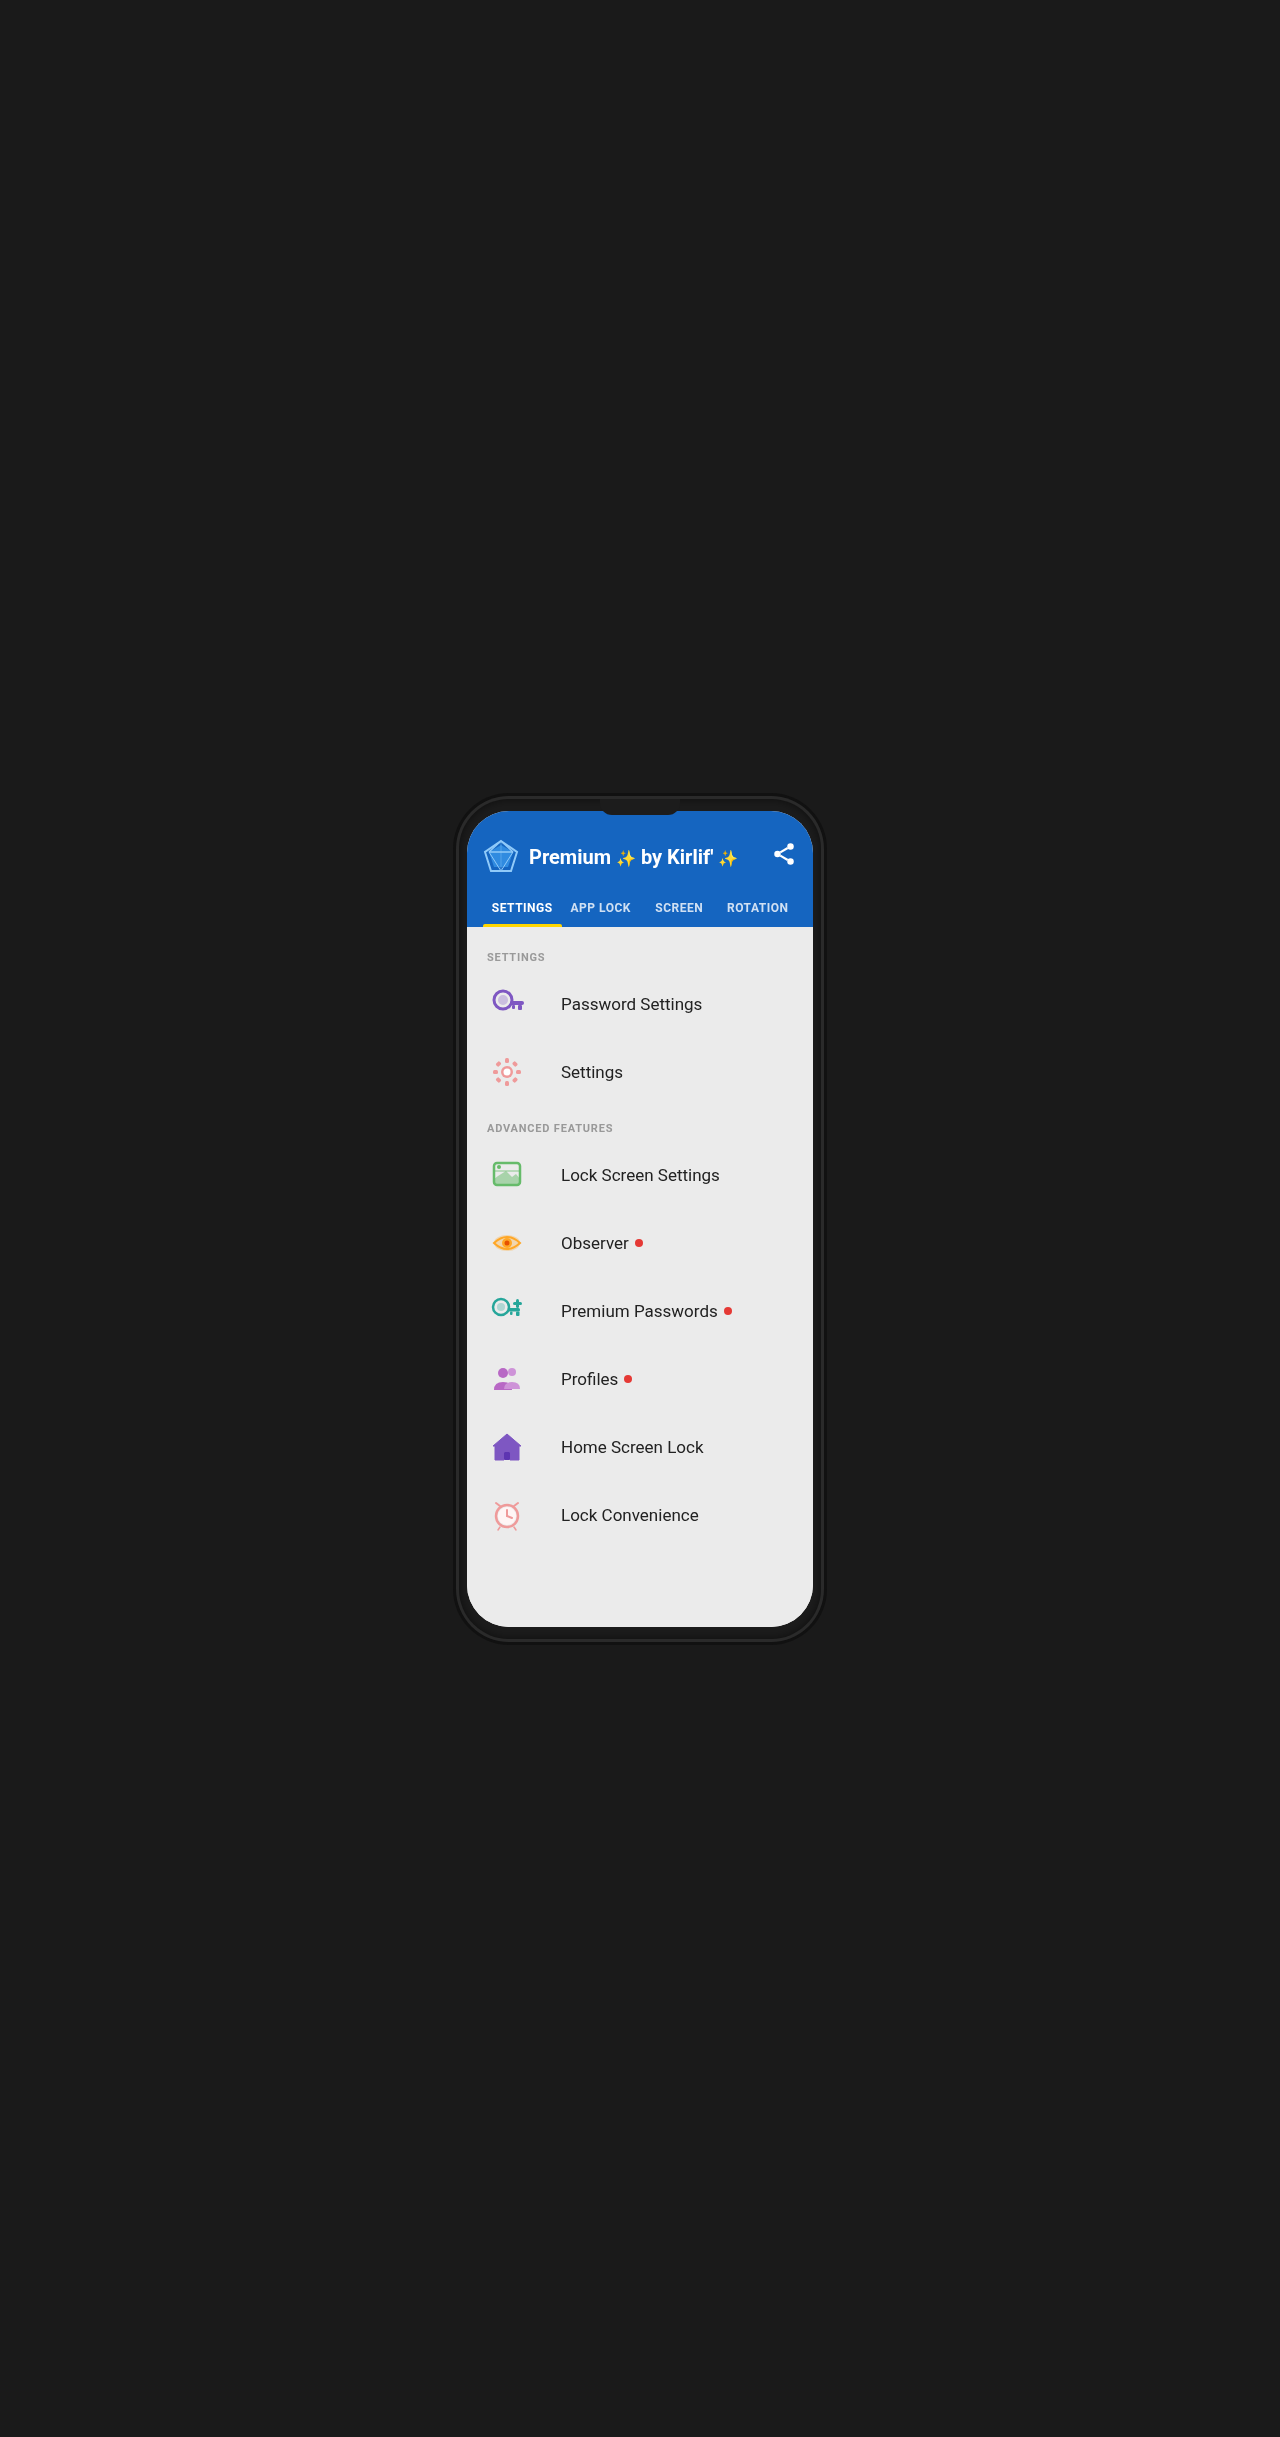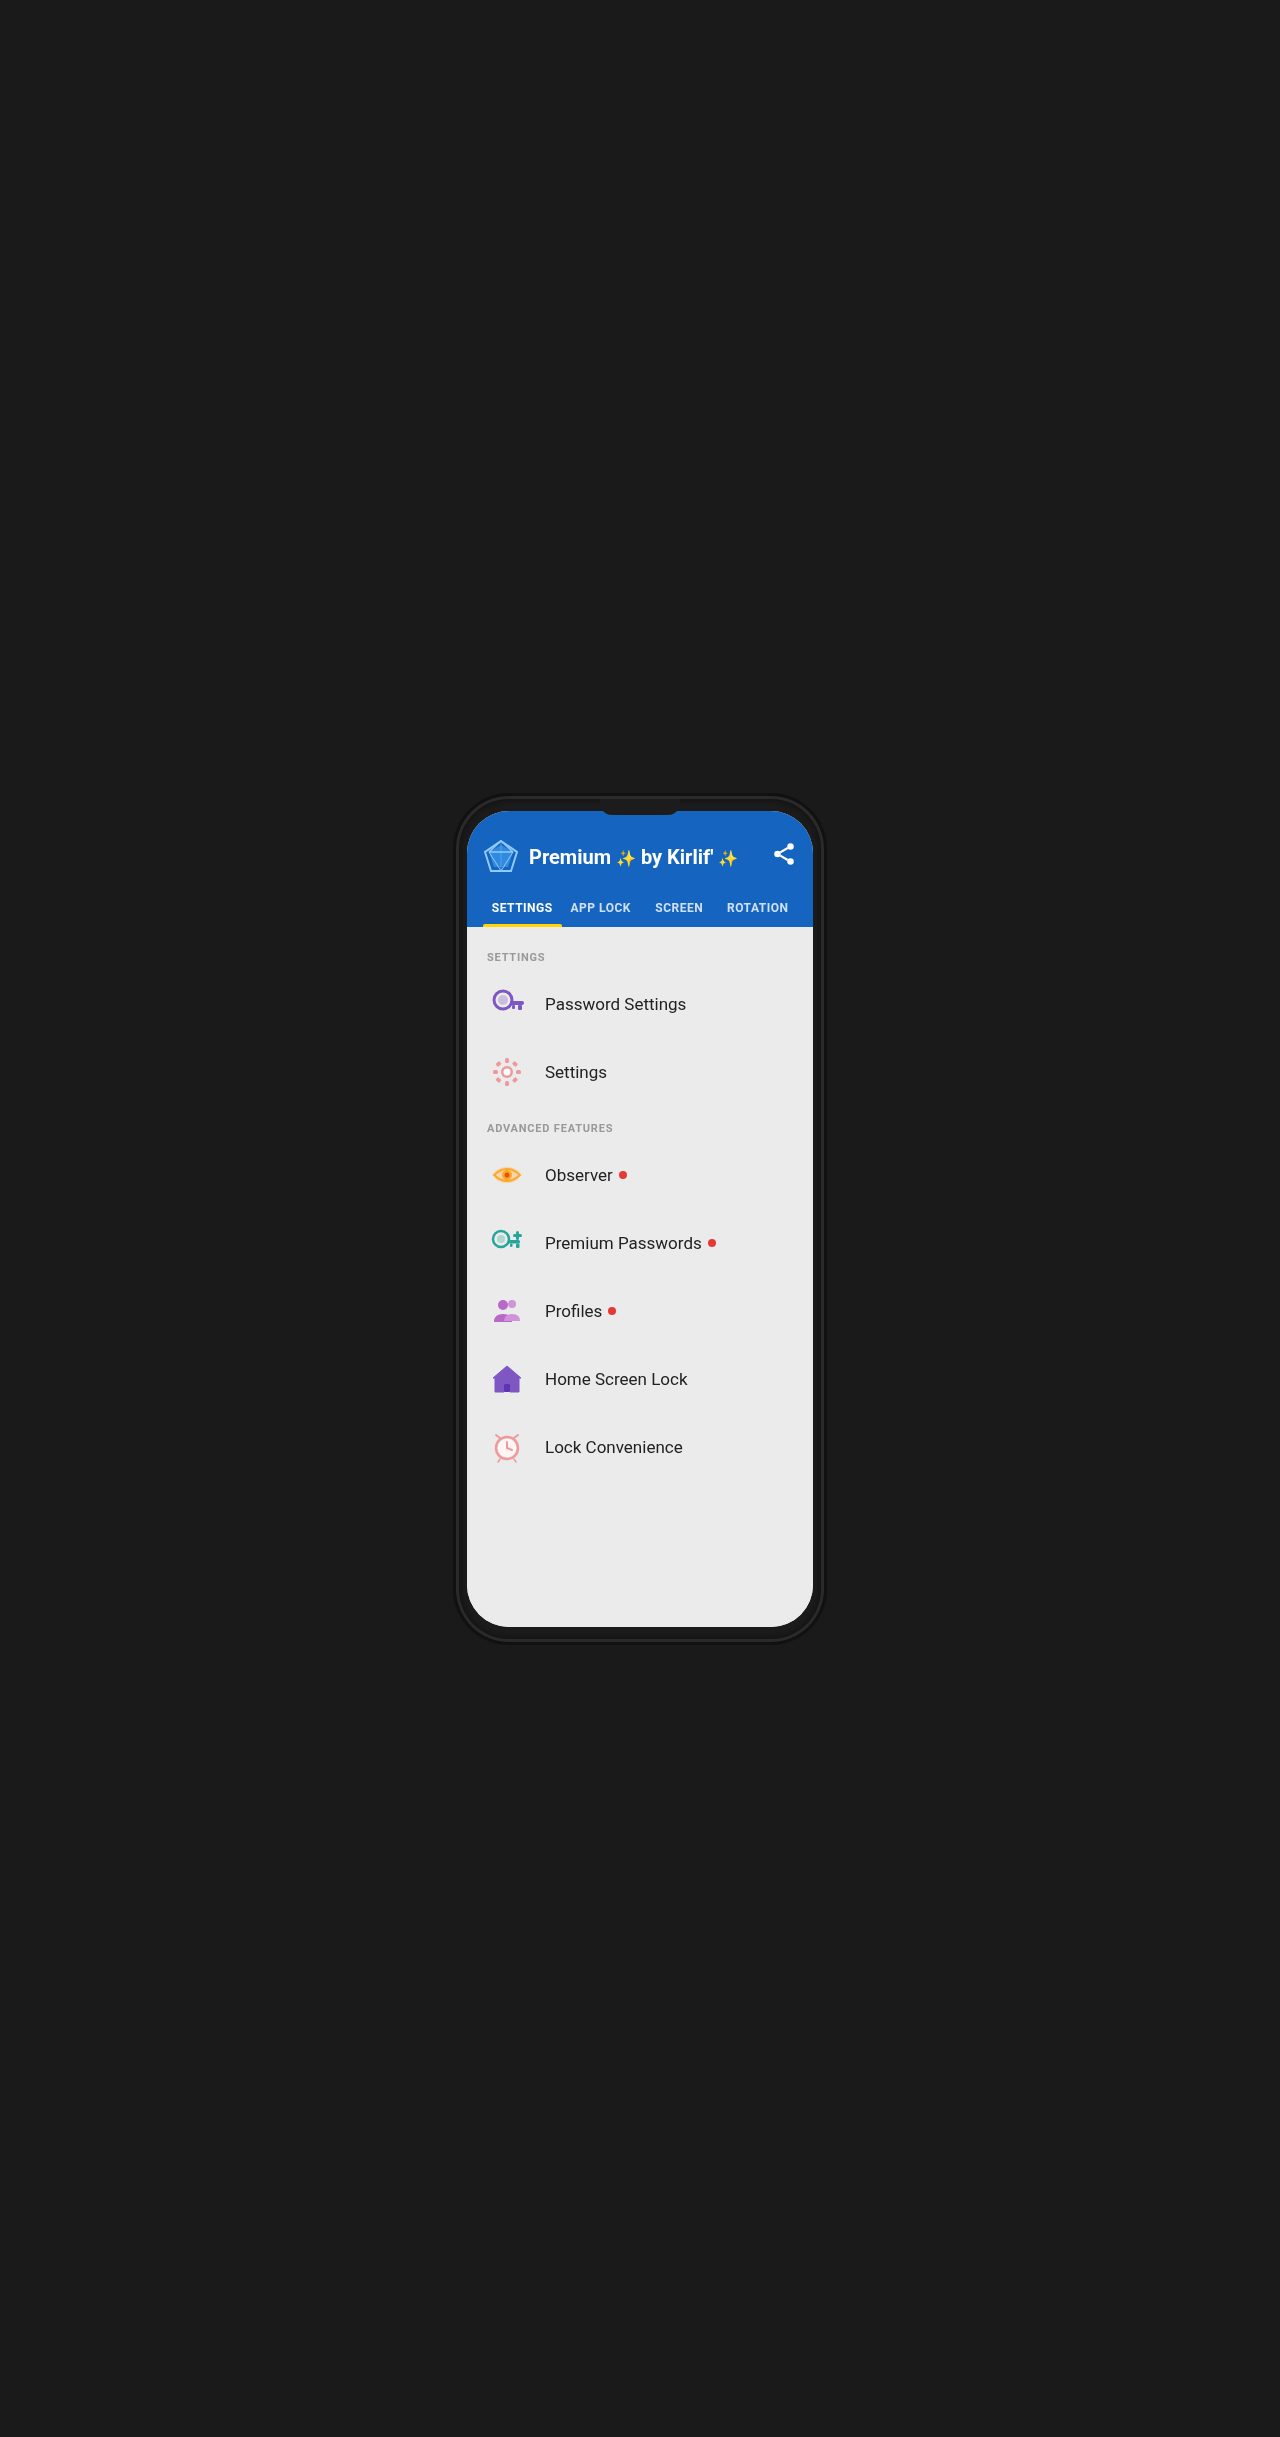--- a/index.html
+++ b/index.html
@@ -154,20 +154,21 @@
       display: flex;
       align-items: center;
       justify-content: center;
       flex-shrink: 0;
     }
 
     .menu-text-row {
       display: flex;
       align-items: center;
       gap: 6px;
+      margin-left: 16px;
     }
 
     .menu-label {
       font-size: 17px;
       color: #222;
       font-weight: 400;
     }
 
     .red-dot {
       width: 8px;
@@ -277,20 +278,33 @@
               </g>
             </svg>
           </div>
           <div class="menu-text-row">
             <span class="menu-label">Settings</span>
           </div>
         </div>
 
         <div class="section-label" style="margin-top:8px;">ADVANCED FEATURES</div>
 
+        <div class="menu-item">
+          <div class="menu-icon">
+            <svg width="34" height="34" viewBox="0 0 34 34">
+              <rect x="4" y="5" width="26" height="22" rx="3" fill="none" stroke="#66bb6a" stroke-width="2.5"></rect>
+              <line x1="4" y1="13" x2="30" y2="13" stroke="#66bb6a" stroke-width="1.5" opacity="0.5"></line>
+              <circle cx="9" cy="9" r="2" fill="#66bb6a"></circle>
+              <polygon points="8,18 16,13 22,19 26,16 30,21 30,27 4,27 4,21" fill="#66bb6a" opacity="0.5"></polygon>
+            </svg>
+          </div>
+          <div class="menu-text-row">
+            <span class="menu-label">Lock Screen Settings</span>
+          </div>
+        </div>
 
         <div class="menu-item">
           <div class="menu-icon">
             <svg width="34" height="34" viewBox="0 0 34 34">
               <ellipse cx="17" cy="17" rx="13" ry="8" fill="#ffa726" opacity="0.3"></ellipse>
               <path d="M4,17 Q17,5 30,17 Q17,29 4,17Z" fill="none" stroke="#ffa726" stroke-width="2"></path>
               <circle cx="17" cy="17" r="5" fill="#ffa726"></circle>
               <circle cx="17" cy="17" r="2.5" fill="#e65100"></circle>
             </svg>
           </div>

